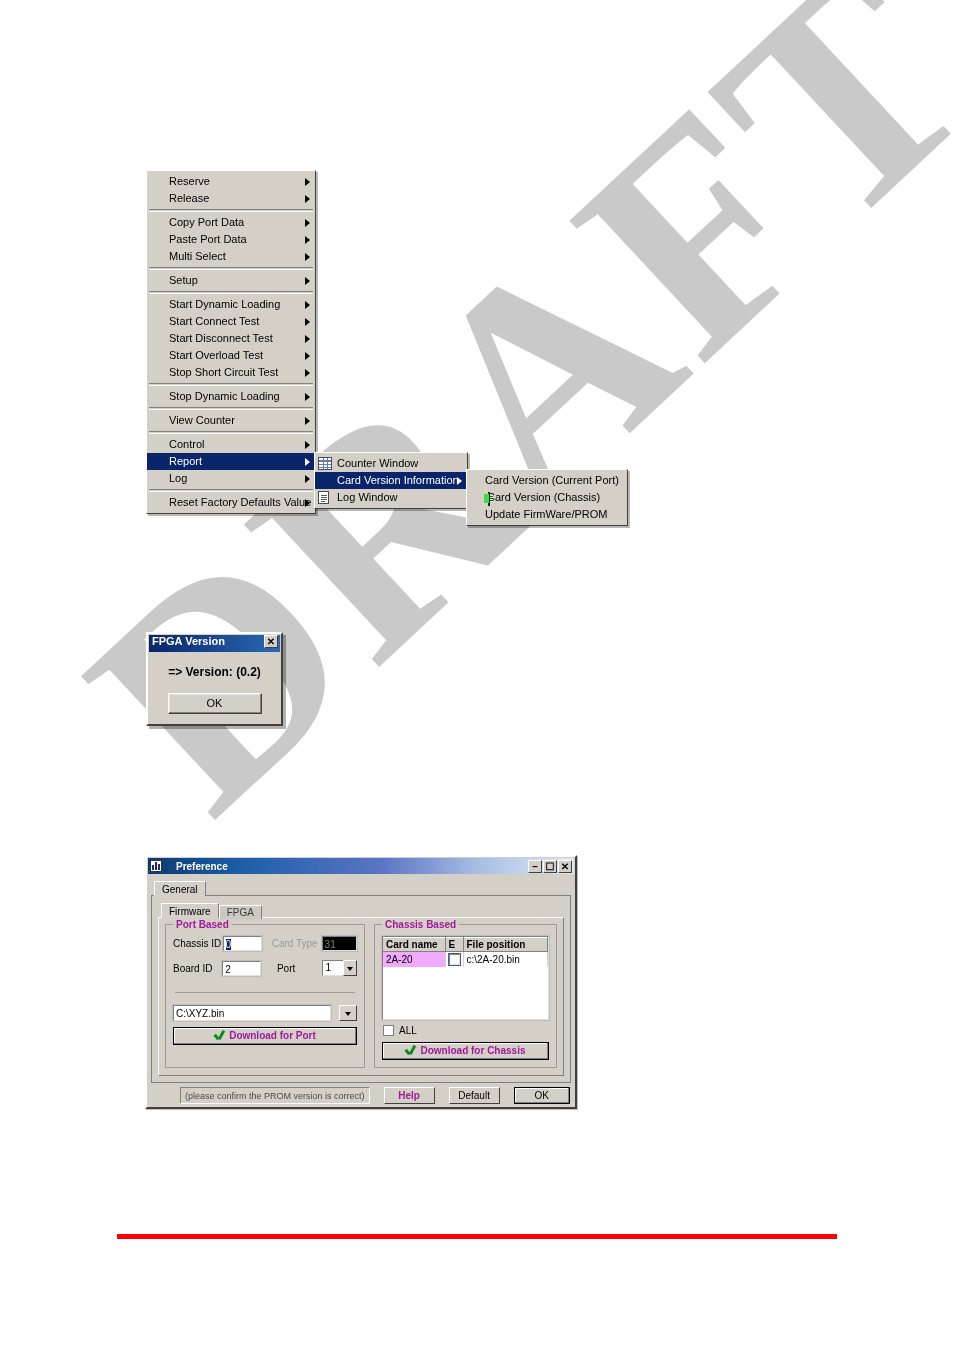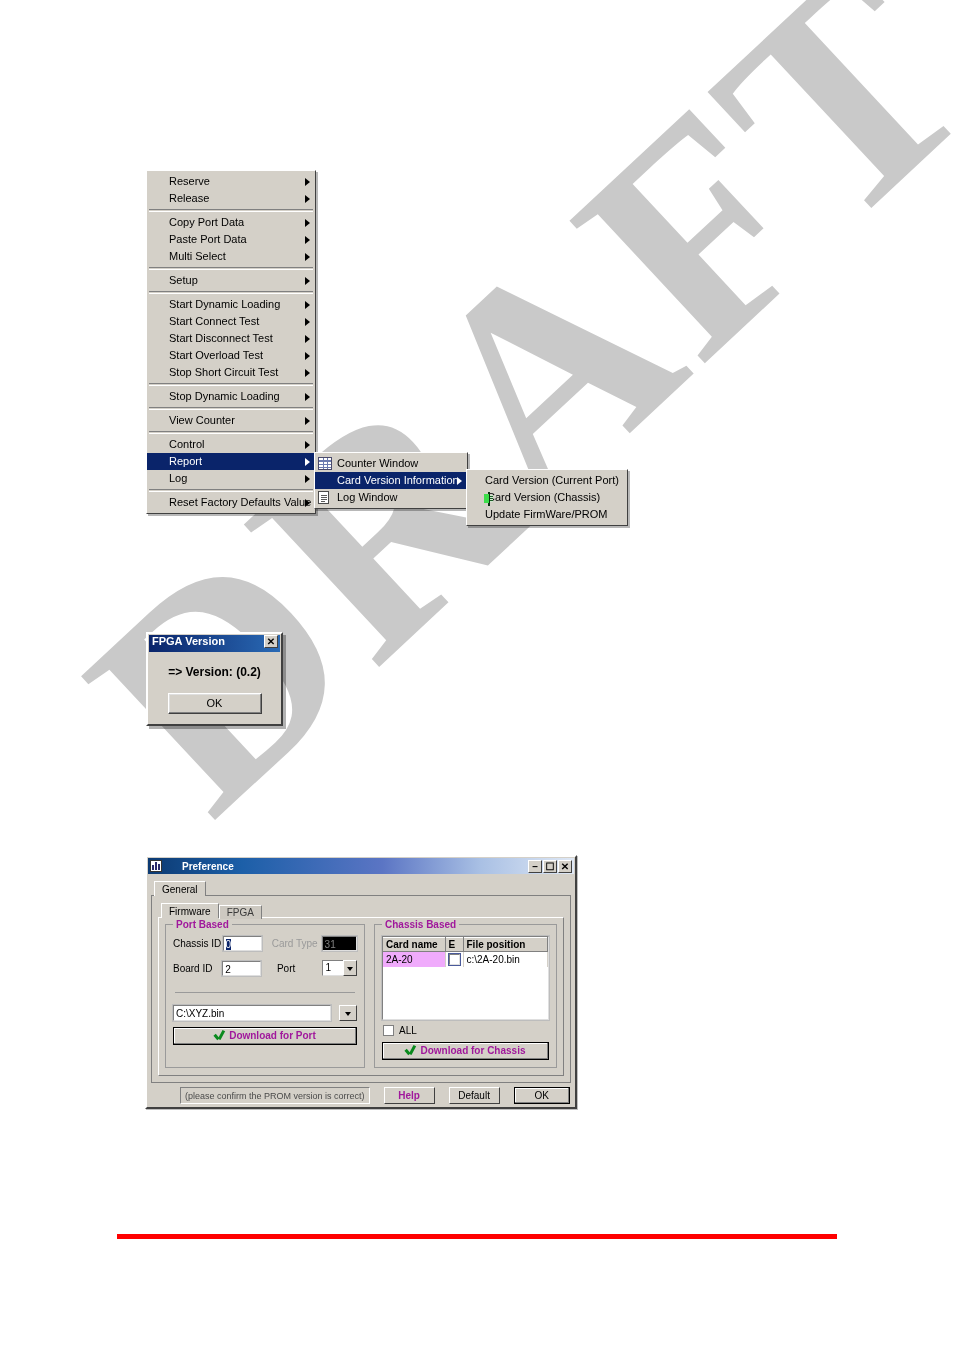--- a/index.html
+++ b/index.html
@@ -266,21 +266,21 @@
     background: linear-gradient(to right,#0c3a72 0%, #1c5fa8 22%, #5b75c4 55%, #a9c0e4 78%, #dfe8f5 100%);
     display: flex;
     align-items: center;
     padding: 0 2px 0 2px;
   }
   #pref-window .titlebar .title {
     flex: 1;
     color: #ffffff;
     font-size: 10px;
     font-weight: bold;
-    padding-left: 20px;
+    padding-left: 14px;
     white-space: nowrap;
   }
   .app-icon {
     width: 12px; height: 12px;
     background: #ffffff;
     border: 1px solid #333;
     box-sizing: border-box;
     position: relative;
     overflow: hidden;
   }

